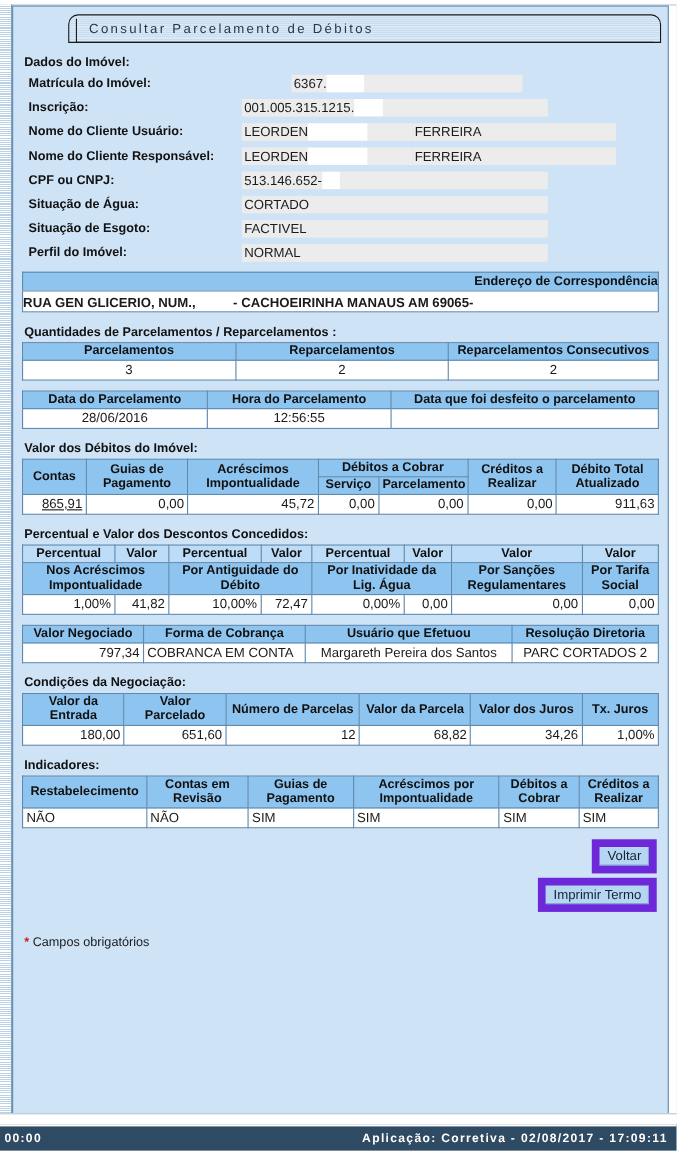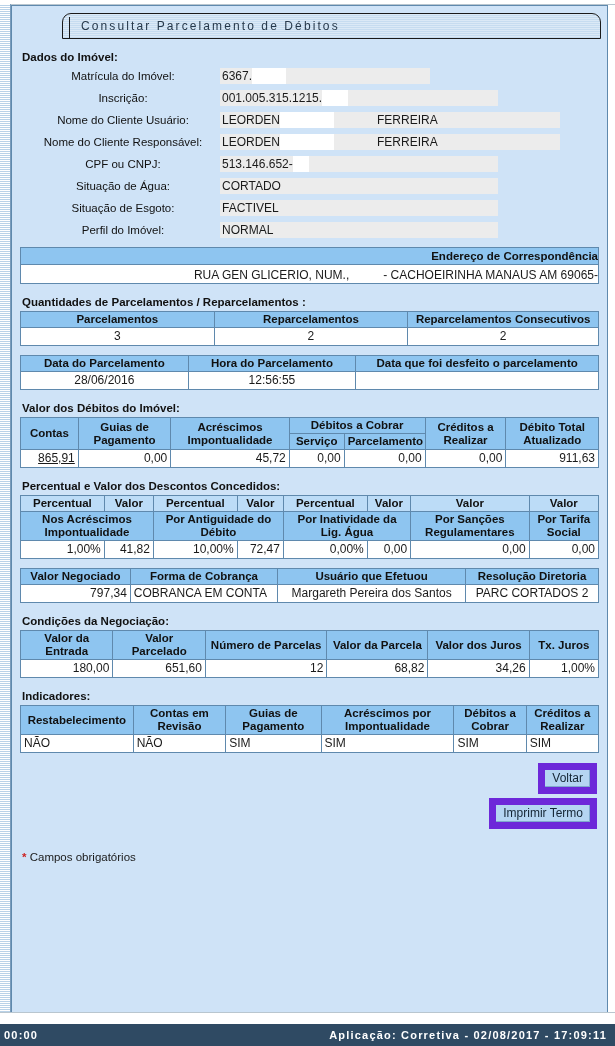--- a/index.html
+++ b/index.html
@@ -62,50 +62,49 @@
   .section{margin:10px 8px 0 8px;}
   .section-title{
     font-weight:bold;font-size:11.5px;color:#111;
     padding:2px 0 3px 2px;
   }
 
   
   .formrow{display:flex;align-items:center;height:20px;margin-bottom:2px;}
   .formrow .lbl{
     width:200px;flex:0 0 200px;
-    font-weight:normal;font-size:11.5px;color:#111;padding-left:6px;
-    box-sizing:border-box;
-    text-align:center;
+    font-weight:bold;font-size:11.5px;color:#111;padding-left:6px;
+    box-sizing:border-box;
   }
   .ro{
     background:#ececec;border:0;height:16px;line-height:16px;
     font-size:12px;font-family:"Liberation Sans", sans-serif;color:#1a1a1a;
     padding:0 2px;box-sizing:border-box;white-space:nowrap;overflow:hidden;
     position:relative;
   }
   .ro .redact{
     display:inline-block;background:#ffffff;height:16px;vertical-align:top;
   }
-  .w-mat{width:210px;}
+  .w-mat{width:210px;margin-left:45px;}
   .w-ins{width:278px;}
   .w-nm1{width:155px;}
   .w-nm2{width:185px;}
   .w-cpf{width:278px;}
   .w-std{width:278px;}
 
   
   .addr-head{
     background:#8ec5f0;text-align:right;font-weight:bold;font-size:11.5px;
     height:17px;line-height:17px;color:#111;
     border:1px solid #5f89ad;border-bottom:0;box-sizing:border-box;
   }
   .addr-body{
-    background:#ffffff;text-align:right;font-size:12px;color:#1a1a1a;
+    background:#ffffff;text-align:left;font-size:12px;color:#1a1a1a;
     height:20px;line-height:20px;
-    border:1px solid #5f89ad;box-sizing:border-box;
+    border:1px solid #5f89ad;box-sizing:border-box;font-weight:bold;
   }
   .addr-body .redact-inline{
     display:inline-block;width:34px;
   }
 
   
   table.dt{border-collapse:collapse;width:100%;table-layout:fixed;}
   table.dt th{
     background:#8ec5f0;color:#111;font-weight:bold;font-size:11.5px;
     border:1px solid #5f89ad;

